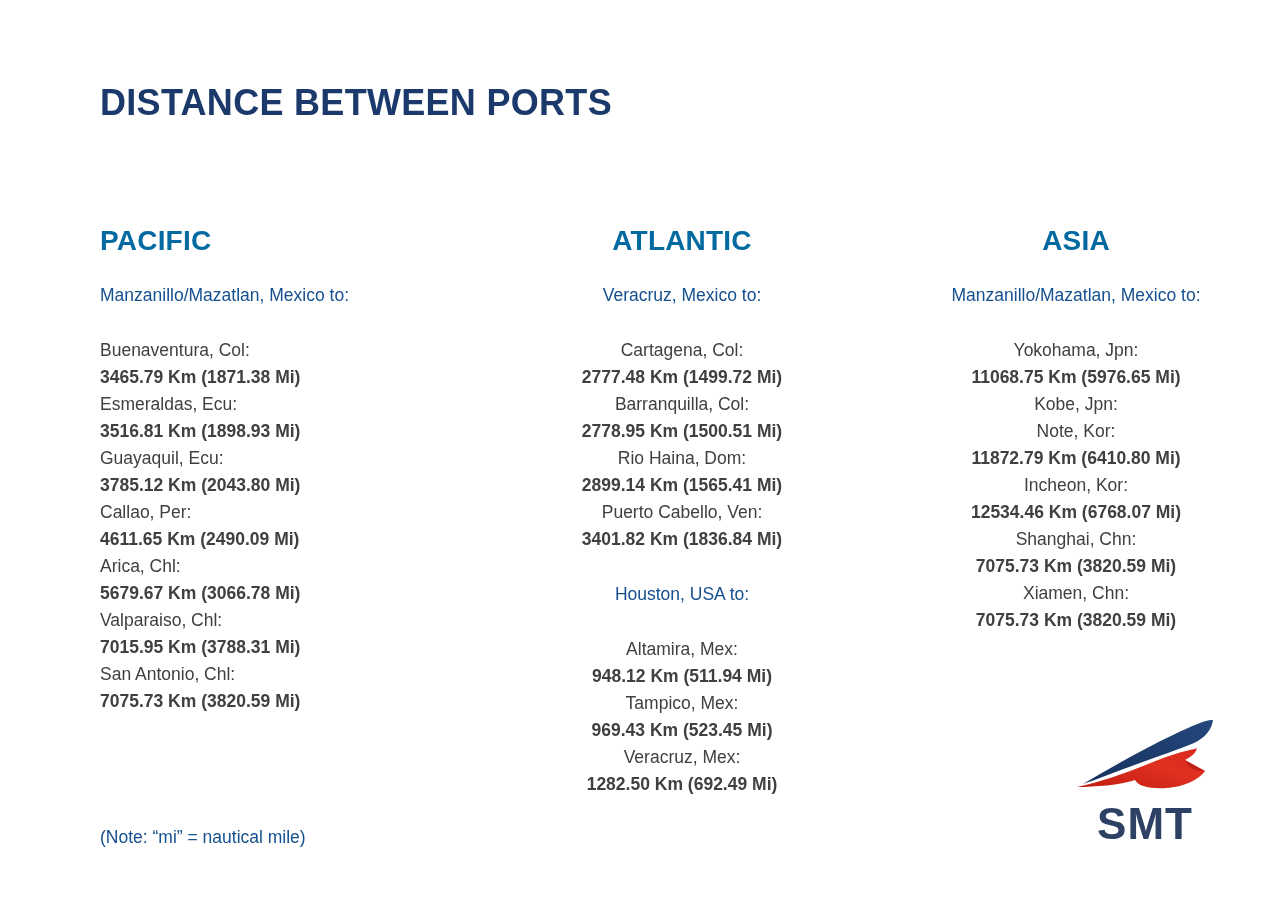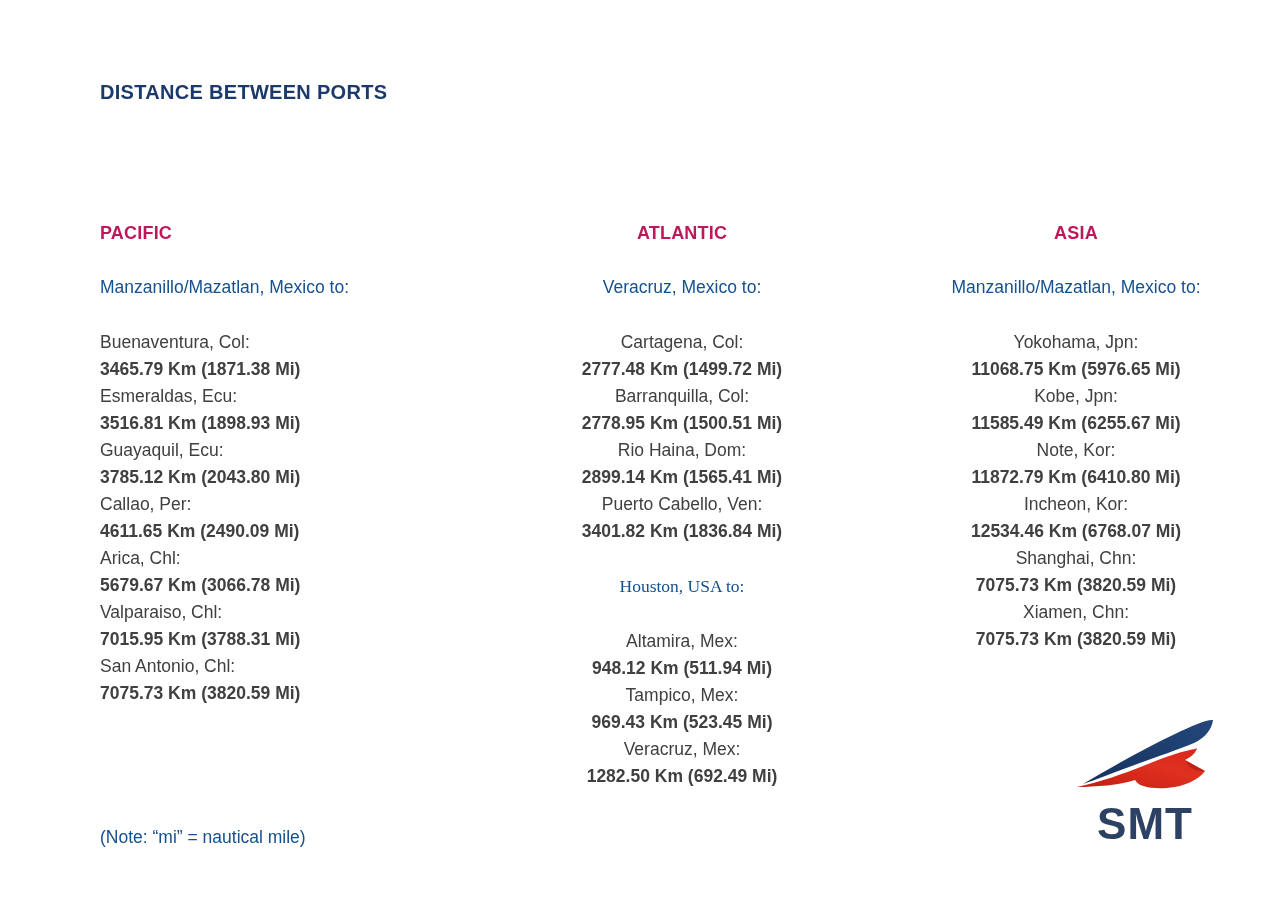--- a/index.html
+++ b/index.html
@@ -4,32 +4,32 @@
 <style>
   html,body{margin:0;padding:0;}
   body{
     width:1287px;height:915px;position:relative;overflow:hidden;
     background:#ffffff;
     font-family:"Liberation Sans","DejaVu Sans",sans-serif;
     -webkit-font-smoothing:antialiased;
   }
   .page-title{
     position:absolute;left:100px;top:62px;
-    font-size:20px;font-weight:800;letter-spacing:.3px;
+    font-size:36px;font-weight:800;letter-spacing:.3px;
     color:#1b3a6b;line-height:34px;white-space:nowrap;
   }
   .col{position:absolute;top:205px;width:370px;}
   .col-pacific{left:100px;}
   .col-atlantic{left:497px;text-align:center;}
   .col-asia{left:891px;text-align:center;}
   .col-title{
-    font-size:18px;font-weight:800;letter-spacing:.2px;
-    color:#be185d;line-height:26px;
+    font-size:28px;font-weight:800;letter-spacing:.2px;
+    color:#0369a1;line-height:26px;
   }
-  .section + .section .subtitle{font-family:Liberation Serif, serif;}
+  .section + .section .subtitle{}
   .subtitle{
     margin-top:30px;font-size:17.5px;line-height:22px;
     color:#15508f;white-space:nowrap;
   }
   .entries{margin-top:31px;}
   .port,.dist{
     font-size:17.5px;line-height:27px;color:#404040;white-space:nowrap;
   }
   .dist{font-weight:700;}
   .note{
@@ -108,21 +108,20 @@
 
 <section class="col col-asia">
   <h2 class="col-title">ASIA</h2>
   <div>
       <div class="section">
         <div class="subtitle">Manzanillo/Mazatlan, Mexico to:</div>
         <div class="entries">
           <div class="port">Yokohama, Jpn:</div>
           <div class="dist">11068.75 Km (5976.65 Mi)</div>
           <div class="port">Kobe, Jpn:</div>
-          <div class="dist">11585.49 Km (6255.67 Mi)</div>
           <div class="port">Note, Kor:</div>
           <div class="dist">11872.79 Km (6410.80 Mi)</div>
           <div class="port">Incheon, Kor:</div>
           <div class="dist">12534.46 Km (6768.07 Mi)</div>
           <div class="port">Shanghai, Chn:</div>
           <div class="dist">7075.73 Km (3820.59 Mi)</div>
           <div class="port">Xiamen, Chn:</div>
           <div class="dist">7075.73 Km (3820.59 Mi)</div>
         </div>
       </div>

